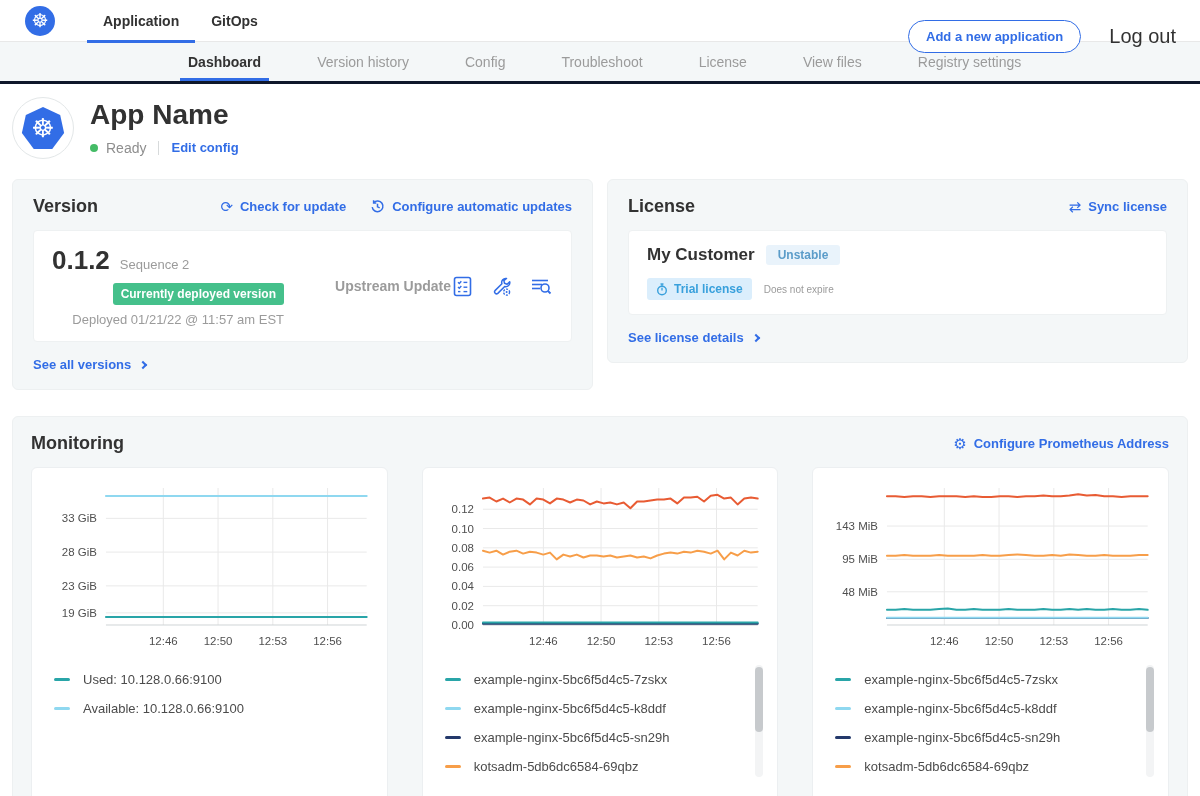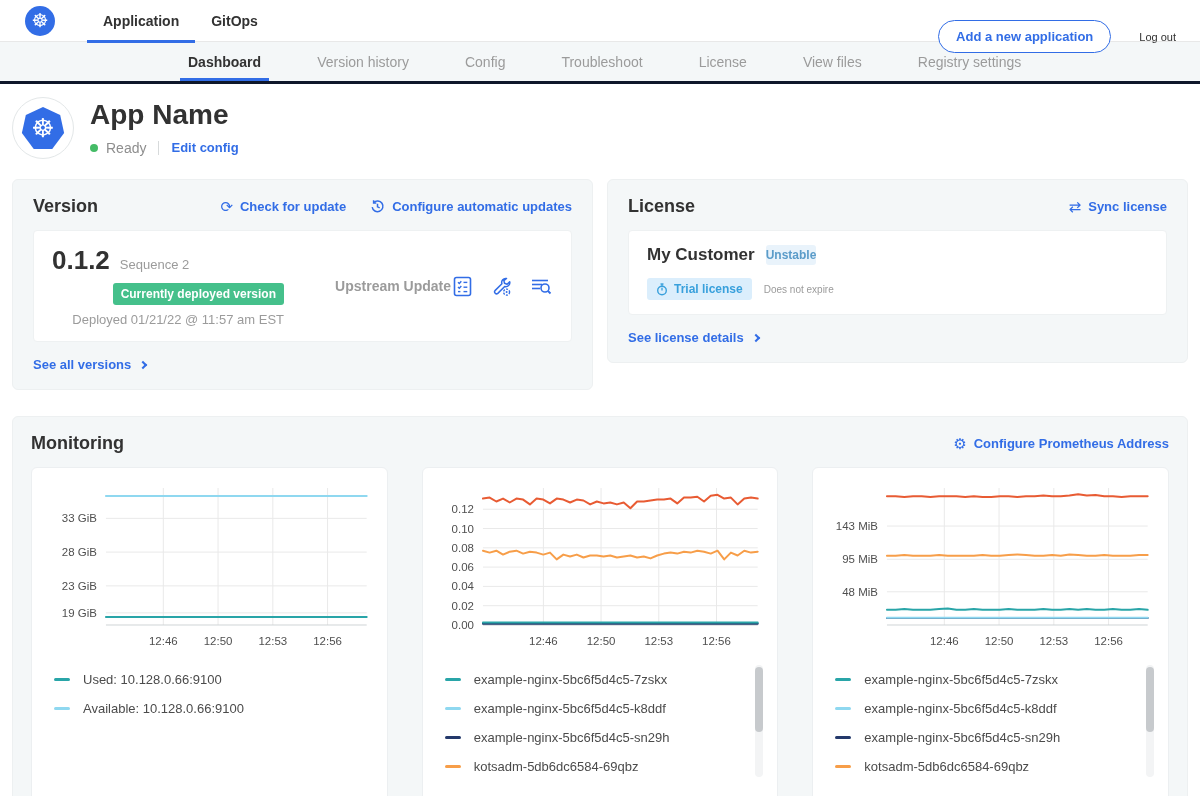--- a/index.html
+++ b/index.html
@@ -13,21 +13,21 @@
     display:flex; align-items:center; justify-content:center; color:#fff; font-size:19px; line-height:1; }
   .topnav-tabs { display:flex; height:42px; margin-left:32px; }
   .top-tab { height:100%; display:flex; align-items:center; padding:0 16px;
     font-size:14px; font-weight:700; color:#323232; position:relative; cursor:pointer; }
   .top-tab.active::after { content:''; position:absolute; left:0; right:0; bottom:-1px;
     height:3px; background:#326de6; }
   .top-right { margin-left:auto; display:flex; align-items:center; gap:28px;margin-top:32px; }
   .add-app-btn { border:1px solid #326de6; color:#326de6; font-weight:700; font-size:13px;
     padding:8px 17px; border-radius:18px; background:#fff; cursor:pointer;
     font-family:"Liberation Sans", sans-serif; }
-  .logout { font-size:11px; color:#323232; cursor:pointer; }
+  .logout { font-size:20px; color:#323232; cursor:pointer; }
 
   
   .subnav { height:42px; background:#f4f7f8; border-bottom:3px solid #0f172a;
     display:flex; align-items:stretch; padding-left:188px; }
   .sub-tab { display:flex; align-items:center; margin-right:56px; font-size:14px;
     color:#9b9b9b; position:relative; cursor:pointer; white-space:nowrap; }
   .sub-tab.active { color:#323232; font-weight:700; }
   .sub-tab.active::after { content:''; position:absolute; left:-8px; right:-8px; bottom:0;
     height:3px; background:#326de6; }
 
@@ -67,21 +67,21 @@
     font-weight:700; padding:4px 8px; border-radius:3px; margin:7px 0 7px; }
   .deployed-at { font-size:13px; color:#9b9b9b; white-space:nowrap; }
   .v-mid { flex:1; color:#9b9b9b; font-size:14px; font-weight:600; padding-left:12px; }
   .v-icons { display:flex; gap:16px; align-items:center; }
   .v-icons svg { display:block; cursor:pointer; }
   .see-link { margin-top:13px; }
 
   .cust-row { display:flex; align-items:center; gap:11px; }
   .customer { font-size:17px; font-weight:700; color:#323232; }
   .channel-badge { background:#e9f3fb; color:#5b9cc9; font-size:12px; font-weight:600;
-    padding:3px 0; border-radius:3px; }
+    padding:3px 12px; border-radius:3px; }
   .lic-row { display:flex; align-items:center; gap:12px; margin-top:13px; }
   .trial-badge { background:#dbeefc; color:#38a0dc; font-size:12px; font-weight:700;
     padding:4px 9px; border-radius:3px; display:inline-flex; gap:6px; align-items:center; }
   .expiry { color:#9b9b9b; font-size:10px; }
 
   
   .monitoring { margin:26px 12px 16px; background:#f4f7f8; border:1px solid #edf0f1;
     border-radius:6px; padding:16px 18px 20px; }
   .charts-row { display:flex; gap:34px; margin-top:13px; }
   .chart-card { flex:1; background:#fff; border:1px solid #eceff1; border-radius:6px;

